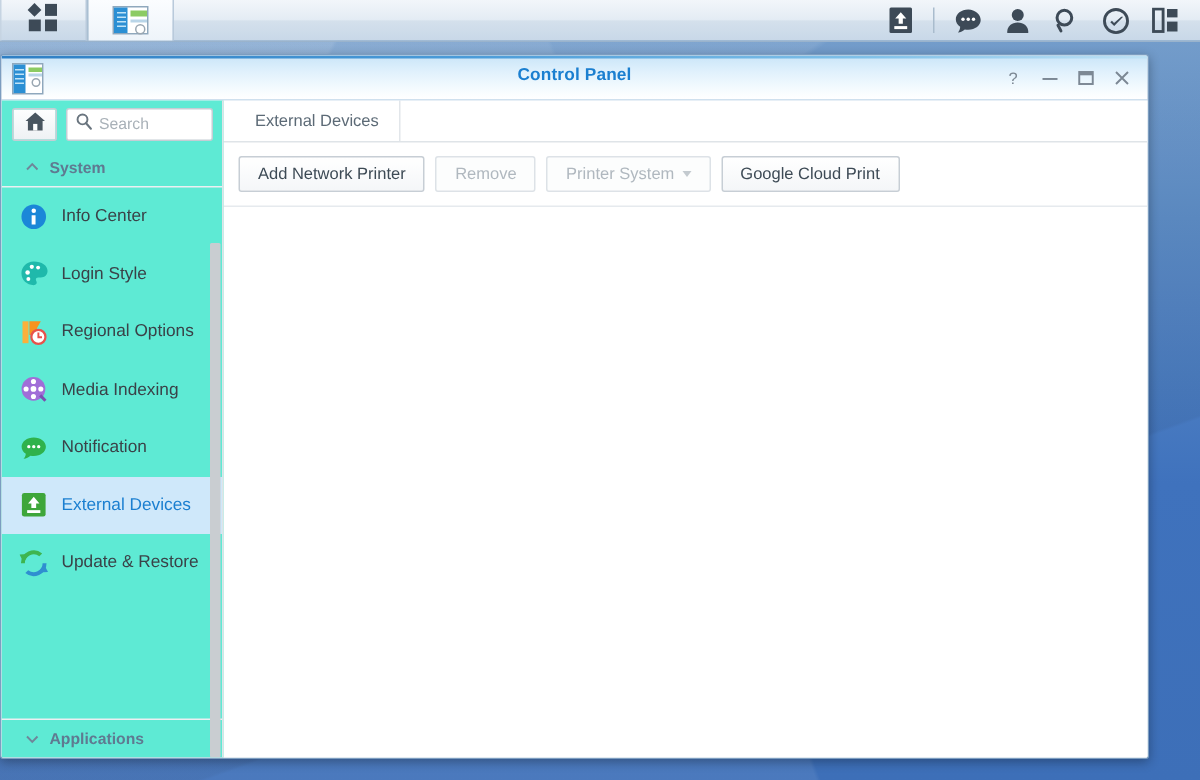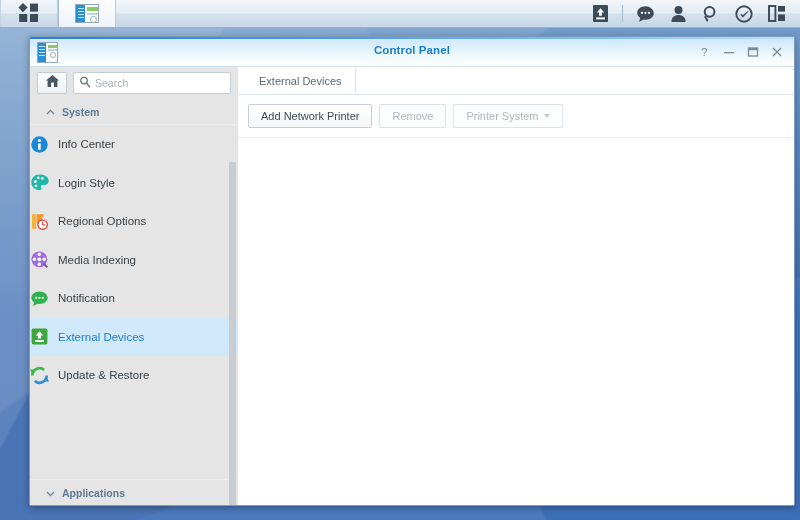--- a/index.html
+++ b/index.html
@@ -44,21 +44,21 @@
 
   
   .cp-thumb { position: relative; background: #fff; border: 1px solid #8fa8bd; }
   .cp-thumb .cp-sb { position: absolute; left: 0; top: 0; bottom: 0; background: #2b8fd4; }
   .cp-thumb .cp-l { position: absolute; background: #9fd2f0; }
   .cp-thumb .cp-g { position: absolute; background: #8ccb63; }
   .cp-thumb .cp-o { position: absolute; border-radius: 50%; border: 1px solid #9aa7b2; background: #fff; }
 
   
   .window {
-    position: absolute; left: 29px; top: 36px; width: 766px; height: 470px;
+    position: absolute; left: 0; top: 36px; width: 766px; height: 470px;
     background: #ffffff;
     border: 1px solid #7c9dc0;
     border-radius: 2px;
     box-shadow: 0 2px 7px rgba(0,0,0,0.32);
     overflow: hidden;
     display: flex; flex-direction: column;
   }
   .titlebar {
     height: 30px; position: relative; flex: none;
     background: linear-gradient(180deg, #c9e5f8 0%, #dff0fc 35%, #f2fafe 72%, #ffffff 100%);
@@ -75,21 +75,21 @@
   }
   .win-ctrls { position: absolute; right: 6px; top: 0; height: 30px; display: flex; align-items: center; gap: 2px; }
   .wc { width: 22px; height: 22px; display: flex; align-items: center; justify-content: center;
         color: #6d7b88; font-size: 12px; cursor: default; }
   .wc svg { display: block; }
 
   .winbody { flex: 1; display: flex; min-height: 0; background: #ffffff; }
 
   
   .sidebar {
-    width: 208px; flex: none; background: #e5e5e5;
+    width: 148px; flex: none; background: #5eead4;
     border-right: 1px solid #dfe4e8;
     display: flex; flex-direction: column; position: relative;
   }
   .side-top {
     height: 32px; display: flex; align-items: center; gap: 6px;
     padding: 0 6px 0 7px; flex: none;
   }
   .home-btn {
     width: 30px; height: 22px; border: 1px solid #c5cdd4; border-radius: 2px;
     background: linear-gradient(180deg, #fdfefe 0%, #eef1f4 100%);
@@ -109,21 +109,21 @@
   .grp-hdr {
     display: flex; align-items: center; gap: 7px; height: 26px;
     padding-left: 16px; font-size: 10.5px; font-weight: bold; color: #5f7a91;
     border-bottom: 1px solid #eceff2; cursor: default;
   }
   .grp-hdr.bottom { border-bottom: none; border-top: 1px solid #eceff2; }
   .chev { width: 9px; height: 9px; flex: none; }
 
   .nav-item {
     display: flex; align-items: center; gap: 9px; height: 38.5px;
-    padding-left: 0; cursor: default;
+    padding-left: 12px; cursor: default;
   }
   .nav-item .lbl { font-size: 11.5px; color: #3a4248; }
   .nav-item.sel { background: #cfe8fa; }
   .nav-item.sel .lbl { color: #1b7fd0; }
   .nav-ic { width: 19px; height: 19px; flex: none; display: block; }
 
   .side-foot { flex: none; }
 
   .scrollbar {
     position: absolute; right: 0px; top: 95px; bottom: 0; width: 9px;
@@ -446,19 +446,22 @@
         <div class="tbtn">
           <span>Add Network Printer</span>
         </div>
         <div class="tbtn disabled">
           <span>Remove</span>
         </div>
         <div class="tbtn disabled">
           <span>Printer System</span>
           <span class="caret"></span>
         </div>
+        <div class="tbtn">
+          <span>Google Cloud Print</span>
+        </div>
       </div>
 
       <div class="panel"></div>
 
     </div>
   </div>
 </div>
 
 </body></html>

